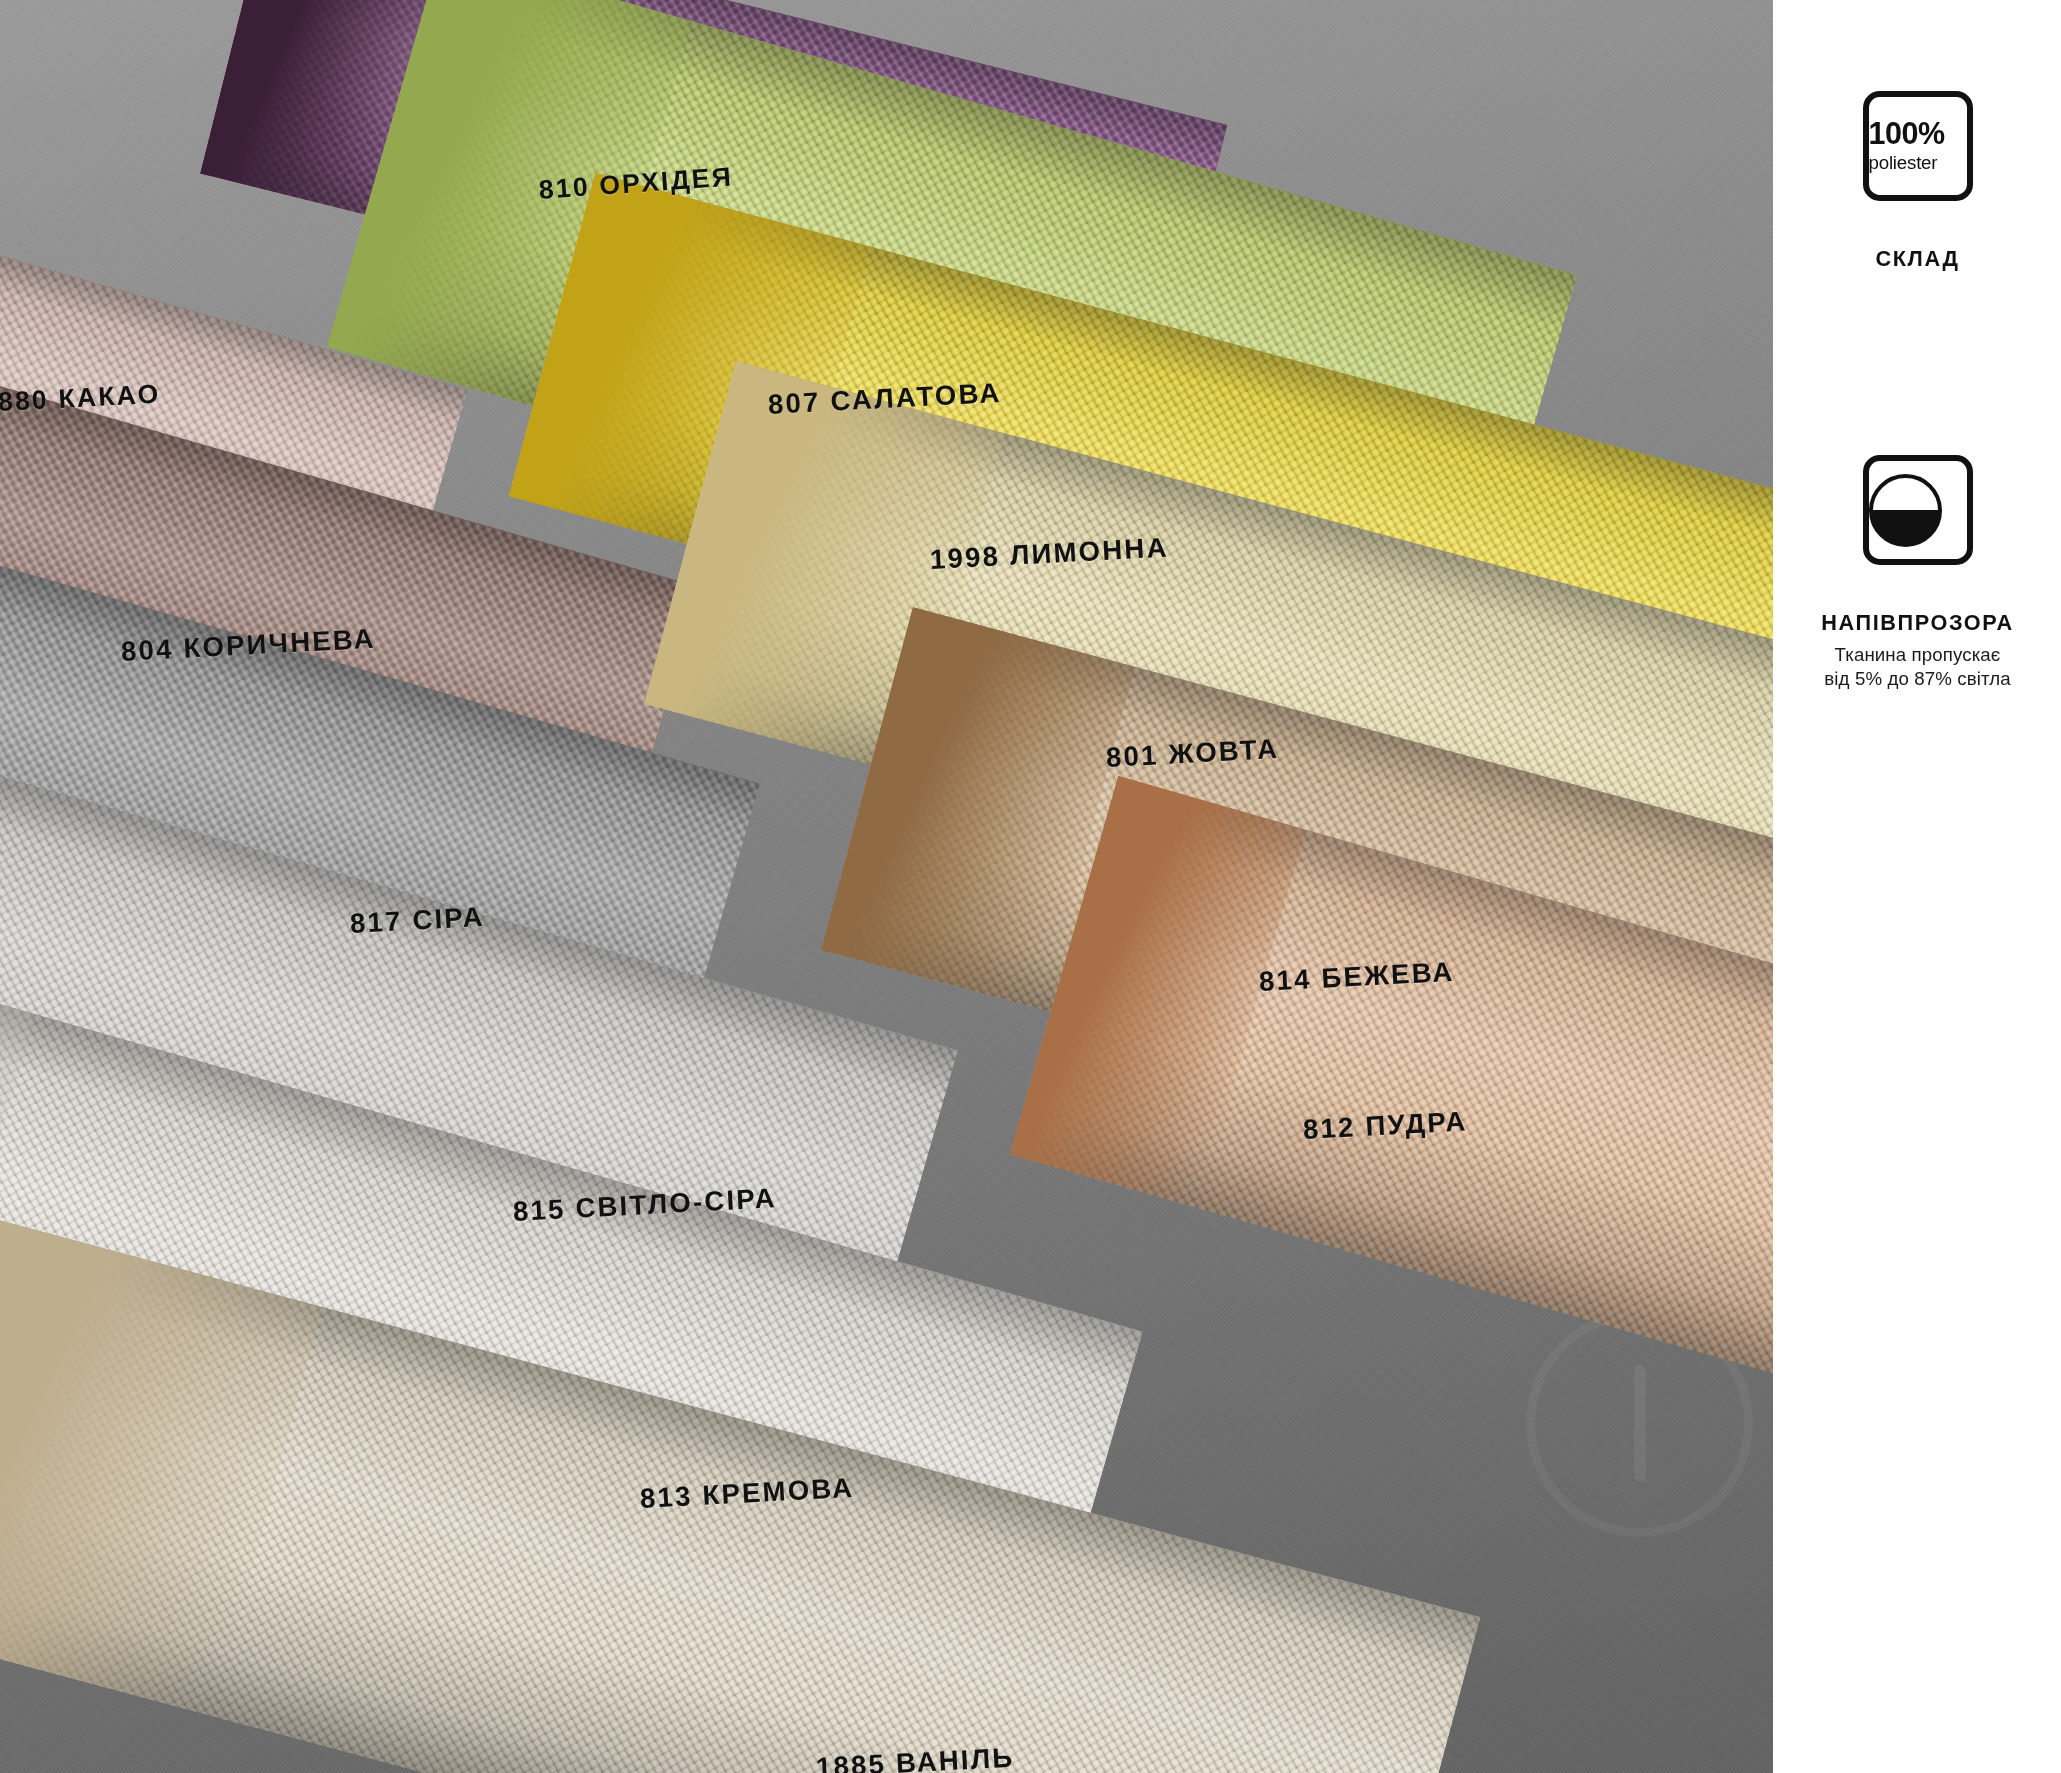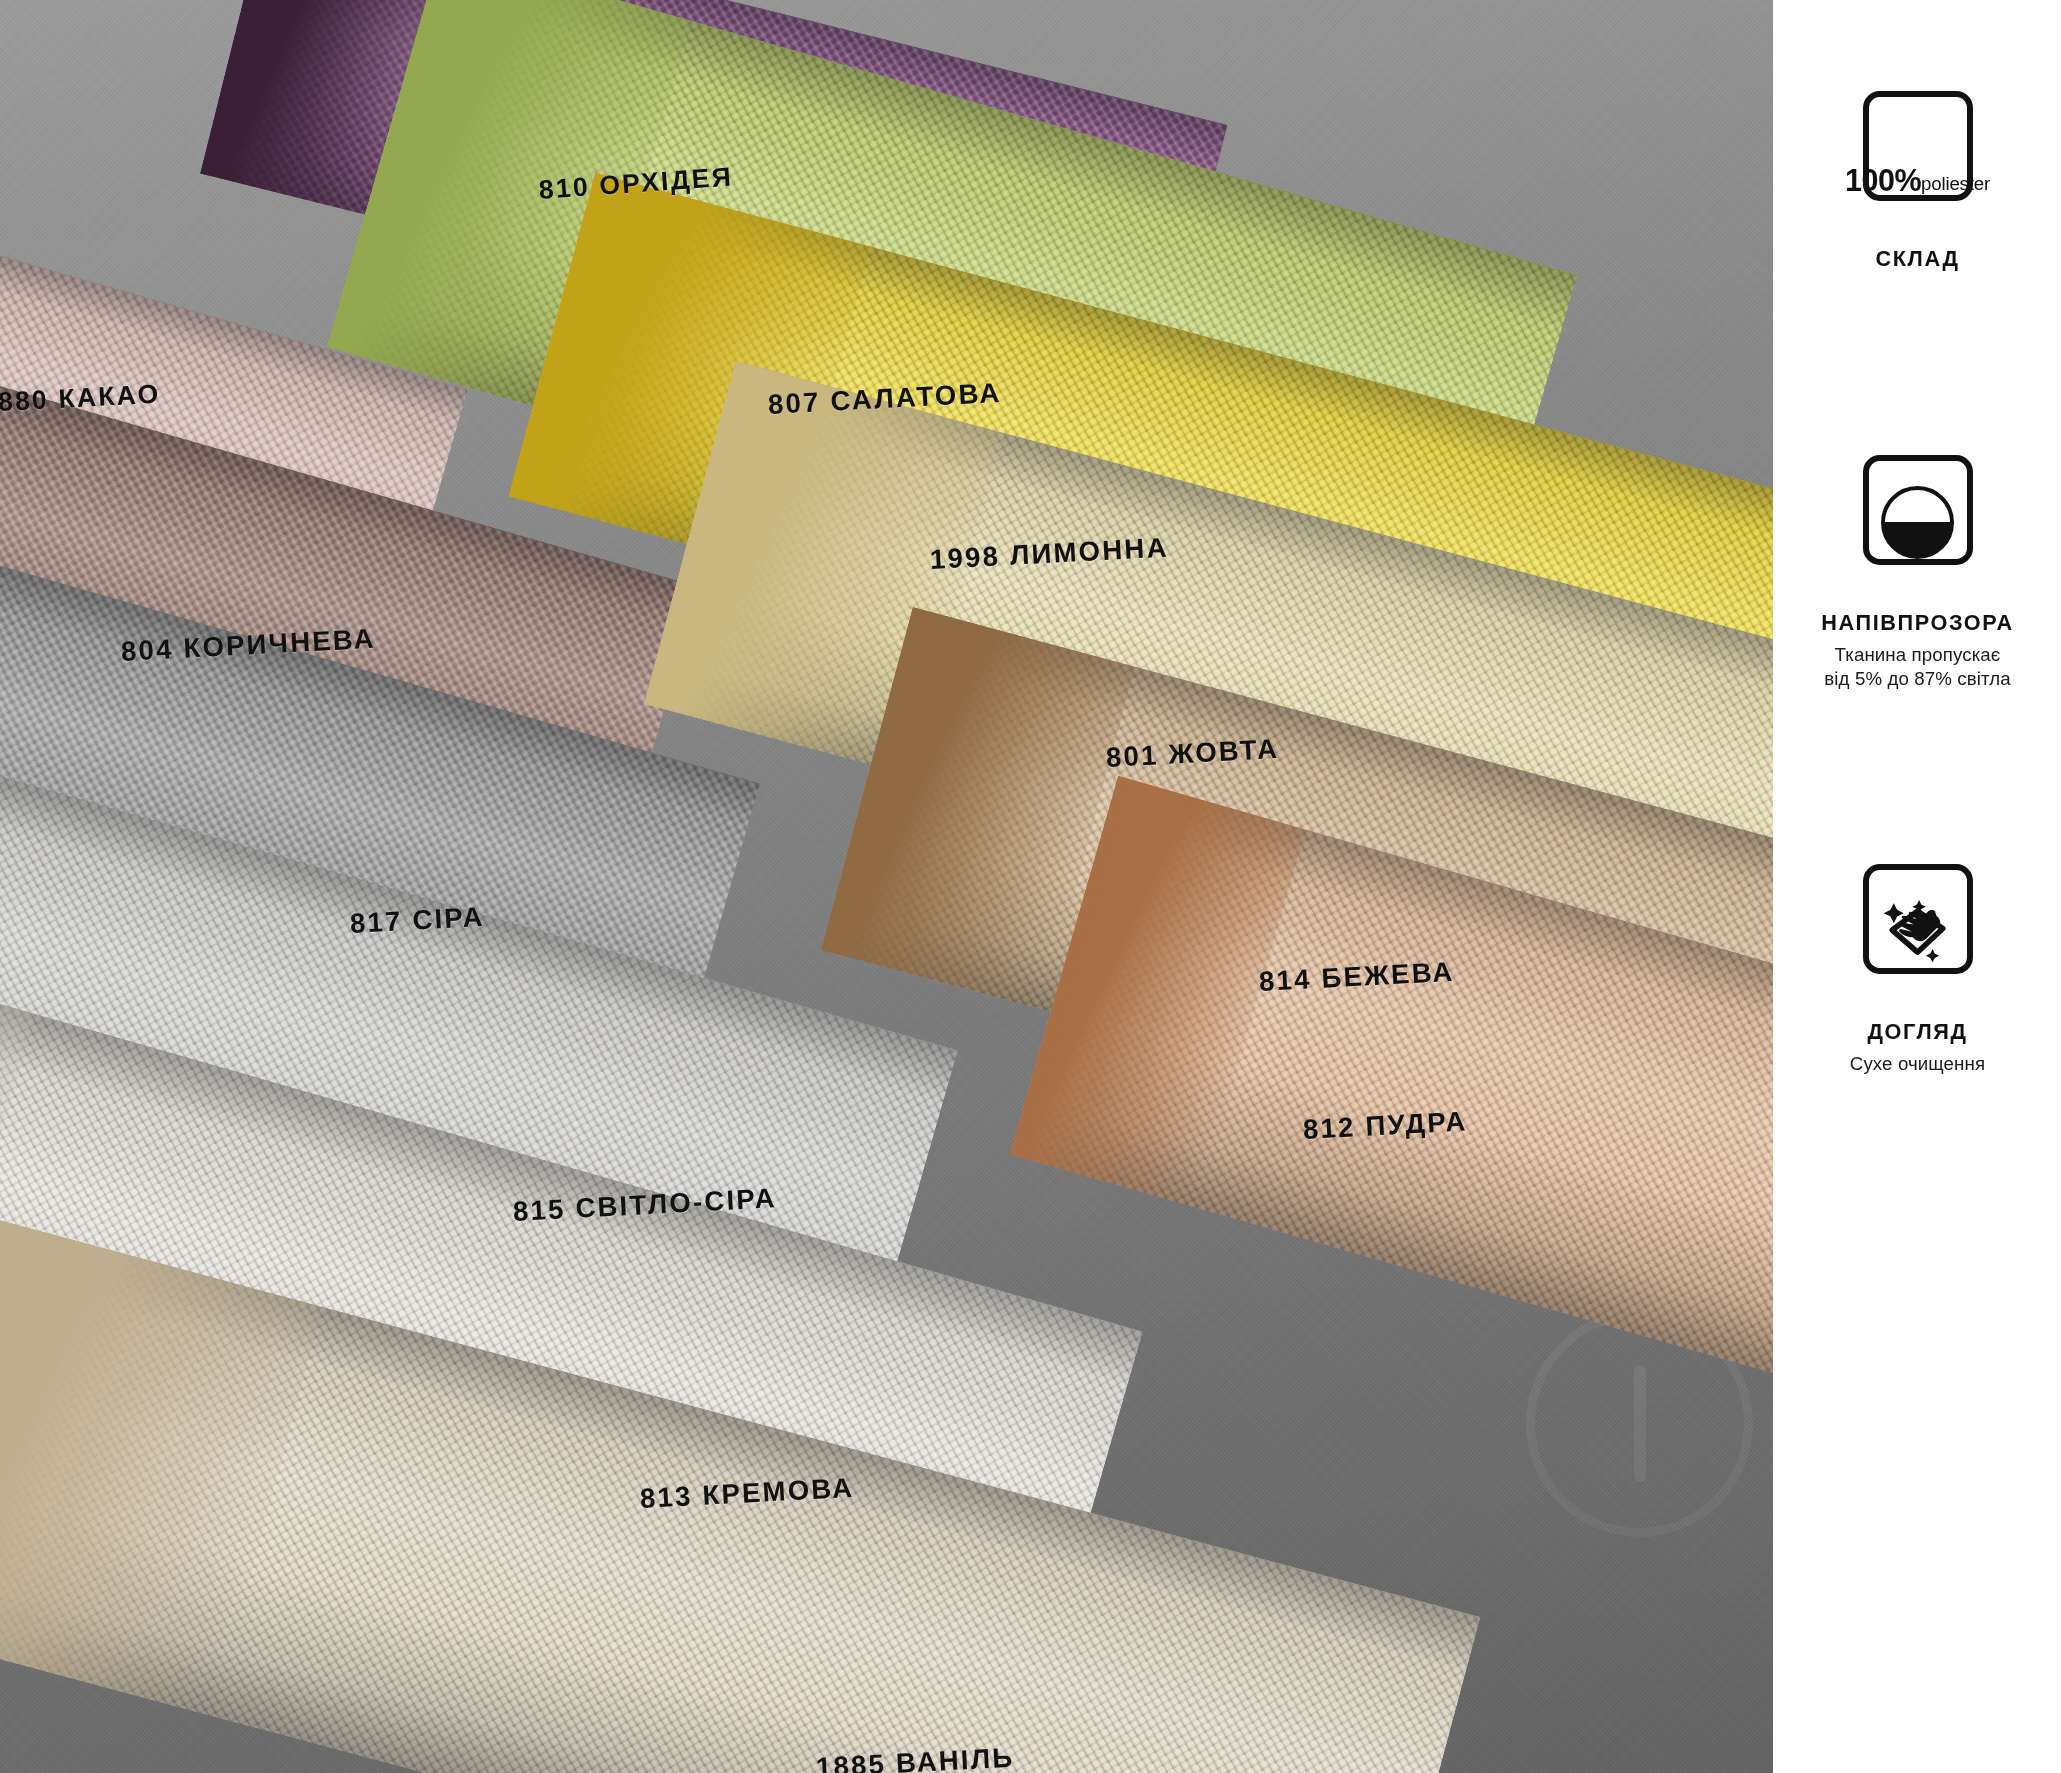--- a/index.html
+++ b/index.html
@@ -130,22 +130,22 @@
   }
   .spec-block {
     width: 100%;
     display: flex; flex-direction: column; align-items: center;
     text-align: center;
   }
   .icon-box {
     width: 110px; height: 110px;
     border: 6.9px solid #111;
     border-radius: 16.7px;
-    display: flex; 
-    align-items: flex-end; justify-content: center;
+    display: flex; flex-direction: column;
+    align-items: flex-start; justify-content: center;
     background: #fff;
   }
   .icon-box .pct {
     font-size: 30.5px; font-weight: 700; color: #111;
     letter-spacing: -0.5px; line-height: 1;
   }
   .icon-box .sub {
     font-size: 18.7px; color: #111; line-height: 1.1;
     margin-top: 4.9px; letter-spacing: -0.2px;
   }
@@ -394,35 +394,16 @@
       </div>
       <div class="spec-title">НАПІВПРОЗОРА</div>
       <div class="spec-desc">
         <span>Тканина пропускає</span><br>
         <span>від 5% до 87% світла</span>
       </div>
     </section>
 
     <div class="gap-b"></div>
 
-    <section class="spec-block">
-      <div class="icon-box">
-        <svg class="care-ico" viewBox="0 0 100 100" aria-hidden="true">
-
-          <path d="M20 18 l4.2 8.4 8.4 4.2 -8.4 4.2 -4.2 8.4 -4.2 -8.4 -8.4 -4.2 8.4 -4.2z" fill="#111"></path>
-          <path d="M52 14 l2.8 5.6 5.6 2.8 -5.6 2.8 -2.8 5.6 -2.8 -5.6 -5.6 -2.8 5.6 -2.8z" fill="#111"></path>
-          <path d="M69 76 l2.8 5.6 5.6 2.8 -5.6 2.8 -2.8 5.6 -2.8 -5.6 -5.6 -2.8 5.6 -2.8z" fill="#111"></path>
-
-          <path d="M50 28 L82 50 L50 80 L18 52 Z" fill="none" stroke="#111" stroke-width="7" stroke-linejoin="round"></path>
-
-          <path d="M74 34 c4 3 6 8 4 12 l-17 17 c-4 4 -10 4 -14 1 l-3 -3
-                   c-6 0 -12 -2 -16 -6 l-1 -1 c-1 -2 1 -4 3 -3 l13 3 -16 -8
-                   c-2 -1 -1 -4 1 -4 l17 3 -14 -8 c-2 -1 -1 -4 2 -3 l16 4 -9 -6
-                   c-2 -1 -1 -4 2 -3 l16 5 6 -6 c2 -2 6 -2 8 0z" fill="#111"></path>
-        </svg>
-      </div>
-      <div class="spec-title">ДОГЛЯД</div>
-      <div class="spec-desc">Сухе очищення</div>
-    </section>
 
   </aside>
 </div>
 
 
 </body></html>

